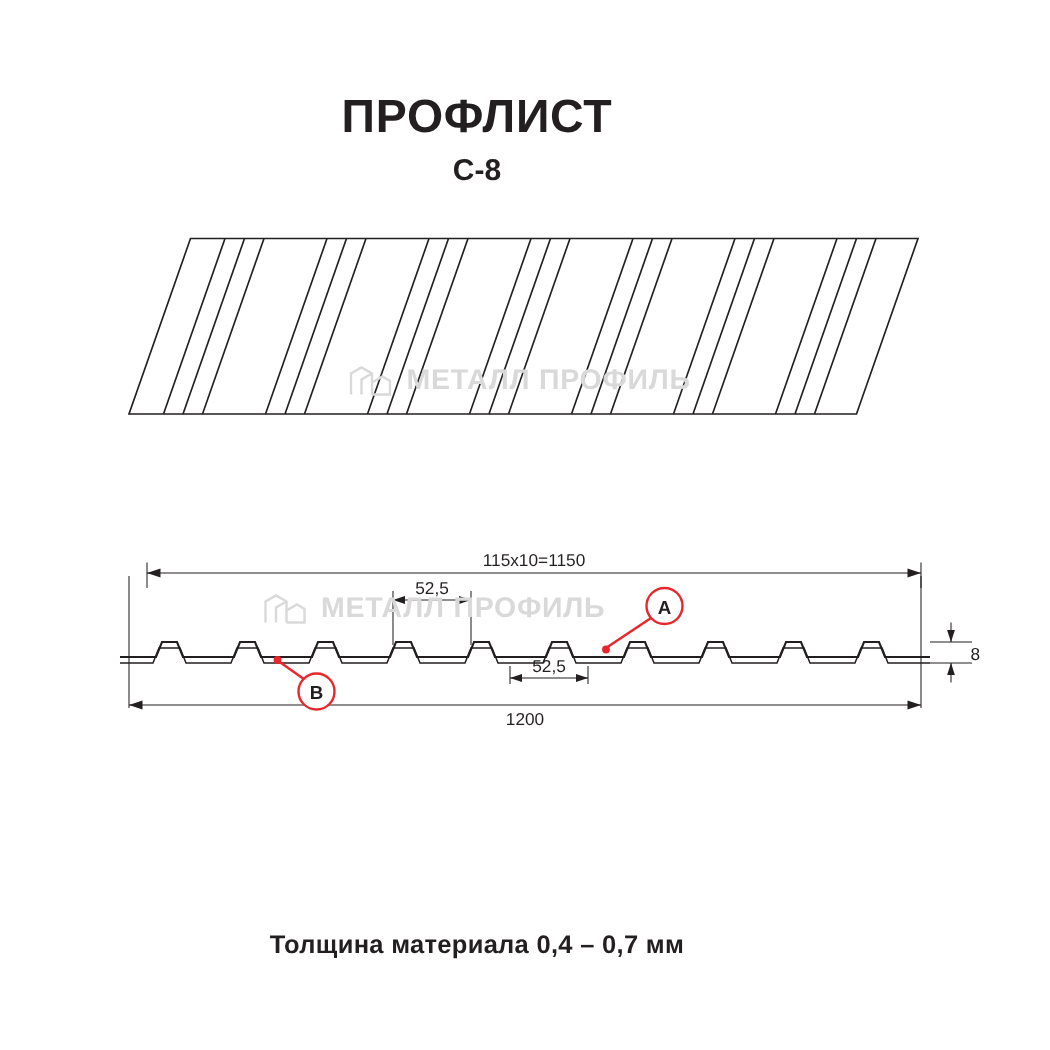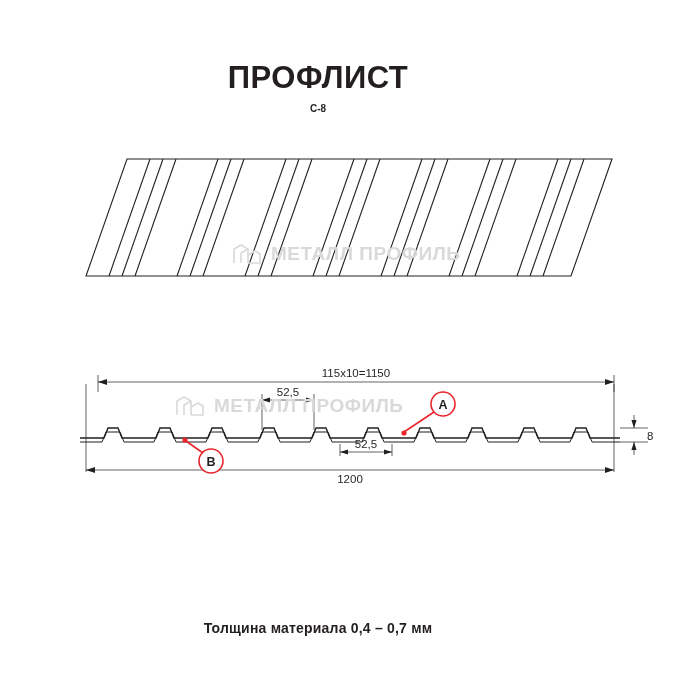--- a/index.html
+++ b/index.html
@@ -30,30 +30,30 @@
     font-size: 31px;
     font-weight: bold;
     letter-spacing: 0.5px;
     color: #231f20;
   }
   .subtitle {
     position: absolute;
     left: 0; right: 0;
     top: 103px;
     text-align: center;
-    font-size: 10px;
+    font-size: 20px;
     font-weight: bold;
     color: #231f20;
   }
   .footnote {
     position: absolute;
     left: 0; right: 0;
     top: 620px;
     text-align: center;
-    font-size: 14px;
+    font-size: 17px;
     font-weight: bold;
     color: #231f20;
     letter-spacing: 0.2px;
   }
 
   
   .watermark {
     position: absolute;
     display: flex;
     align-items: flex-start;

